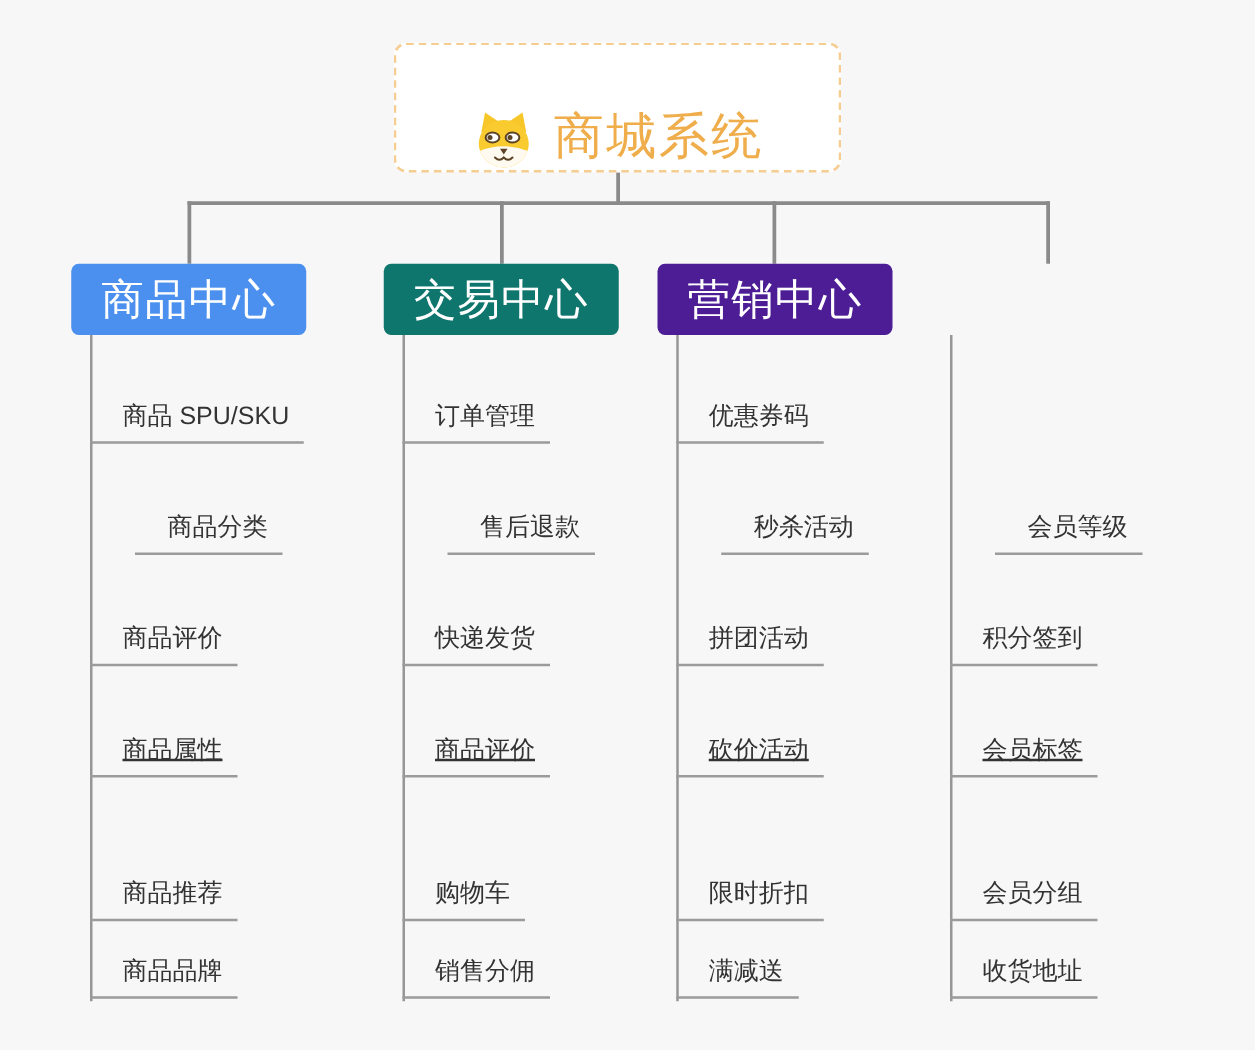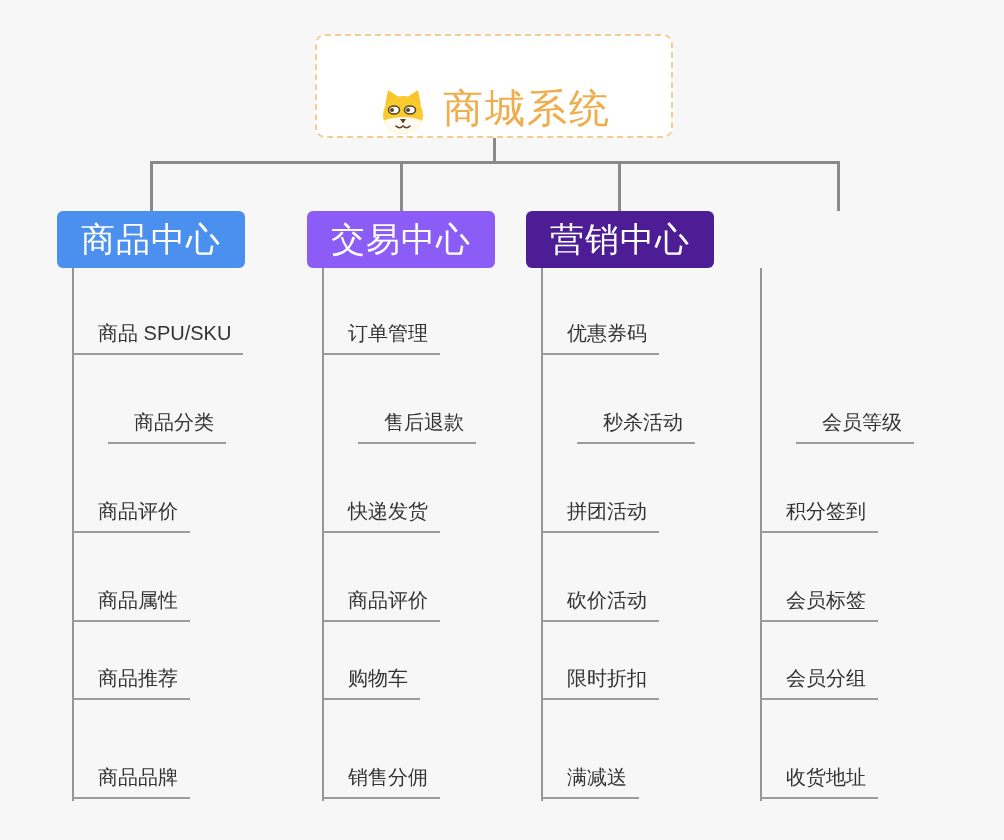--- a/index.html
+++ b/index.html
@@ -84,22 +84,22 @@
     border-bottom: 2px solid #9b9b9b;
     font-size: 20px;
     line-height: 26px;
     color: #333333;
     white-space: nowrap;
     cursor: pointer;
   }
   .leaf.r0 { top: 109px; }
   .leaf.r1 { top: 198px; margin-left: 36px; }
   .leaf.r2 { top: 287px; }
-  .leaf.r3 { top: 376px; }
-  .leaf.r4 { top: 454px; }
+  .leaf.r3 { top: 376px; text-decoration: underline; }
+  .leaf.r4 { top: 491px; }
   .leaf.r5 { top: 553px; }
 </style>
 </head>
 <body>
 
 <div id="canvas">
 
   <div class="conn conn-root-v"></div>
   <div class="conn conn-h"></div>
   <div class="conn conn-drop d0"></div>
@@ -135,21 +135,21 @@
     <div class="spine"></div>
     <div class="leaf r0">商品 SPU/SKU</div>
     <div class="leaf r1">商品分类</div>
     <div class="leaf r2">商品评价</div>
     <div class="leaf r3">商品属性</div>
     <div class="leaf r4">商品推荐</div>
     <div class="leaf r5">商品品牌</div>
   </div>
 
   <div class="branch c1">
-    <div class="branch-header" style="background-color: #8b5cf6;">交易中心</div>
+    <div class="branch-header" style="background-color: #0f766e;">交易中心</div>
     <div class="spine"></div>
     <div class="leaf r0">订单管理</div>
     <div class="leaf r1">售后退款</div>
     <div class="leaf r2">快递发货</div>
     <div class="leaf r3">商品评价</div>
     <div class="leaf r4">购物车</div>
     <div class="leaf r5">销售分佣</div>
   </div>
 
   <div class="branch c2">

